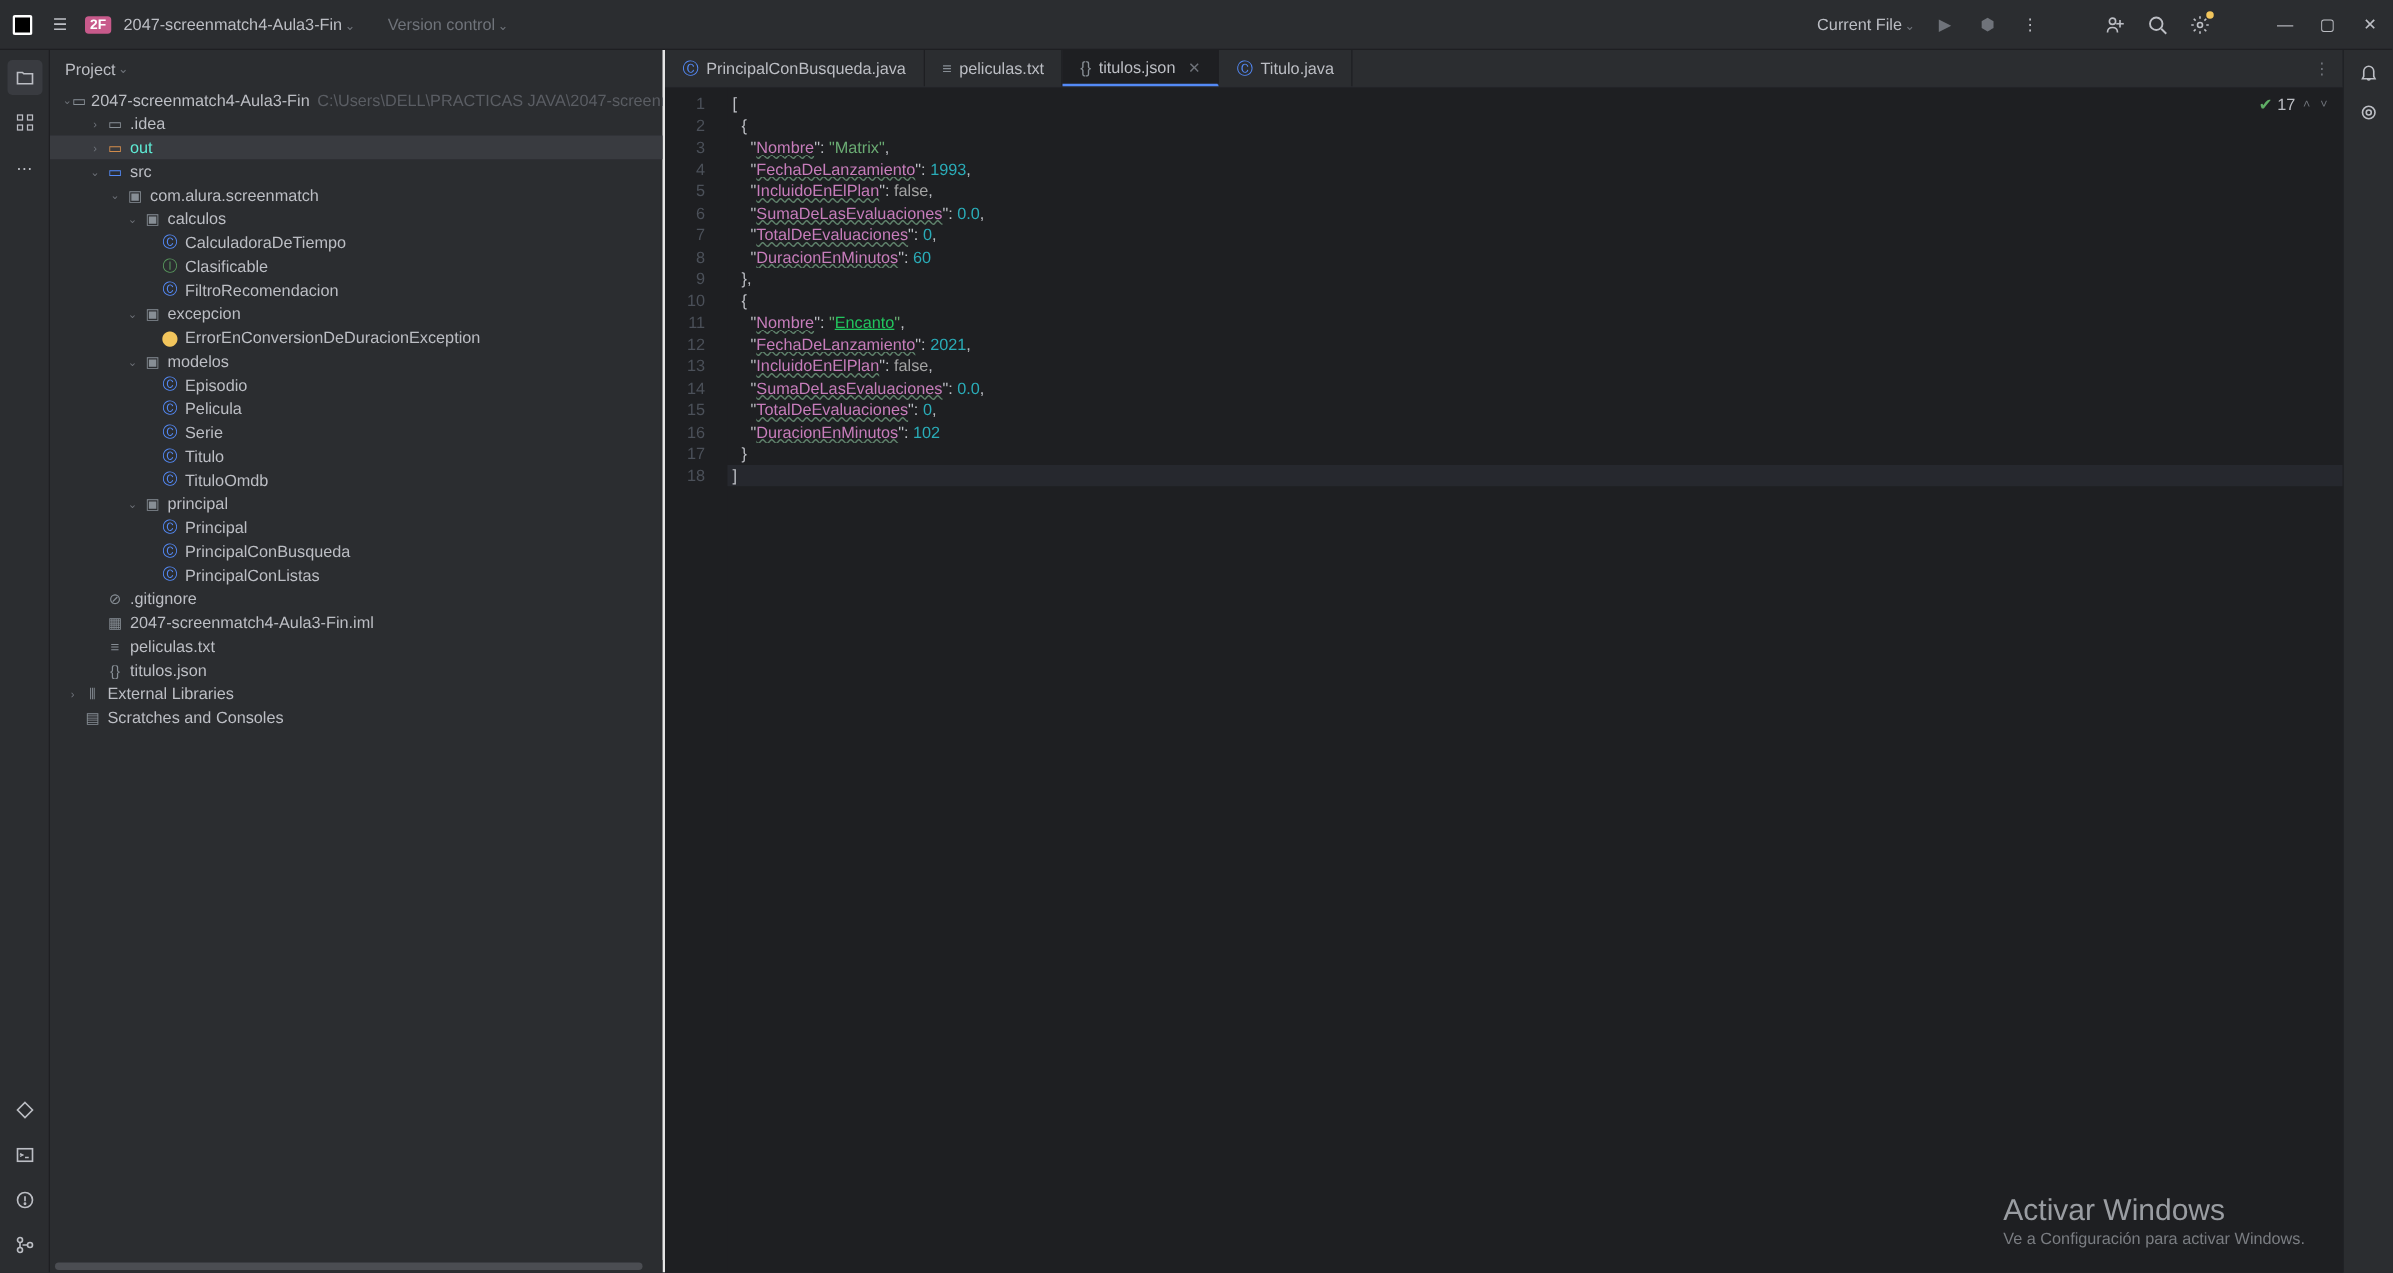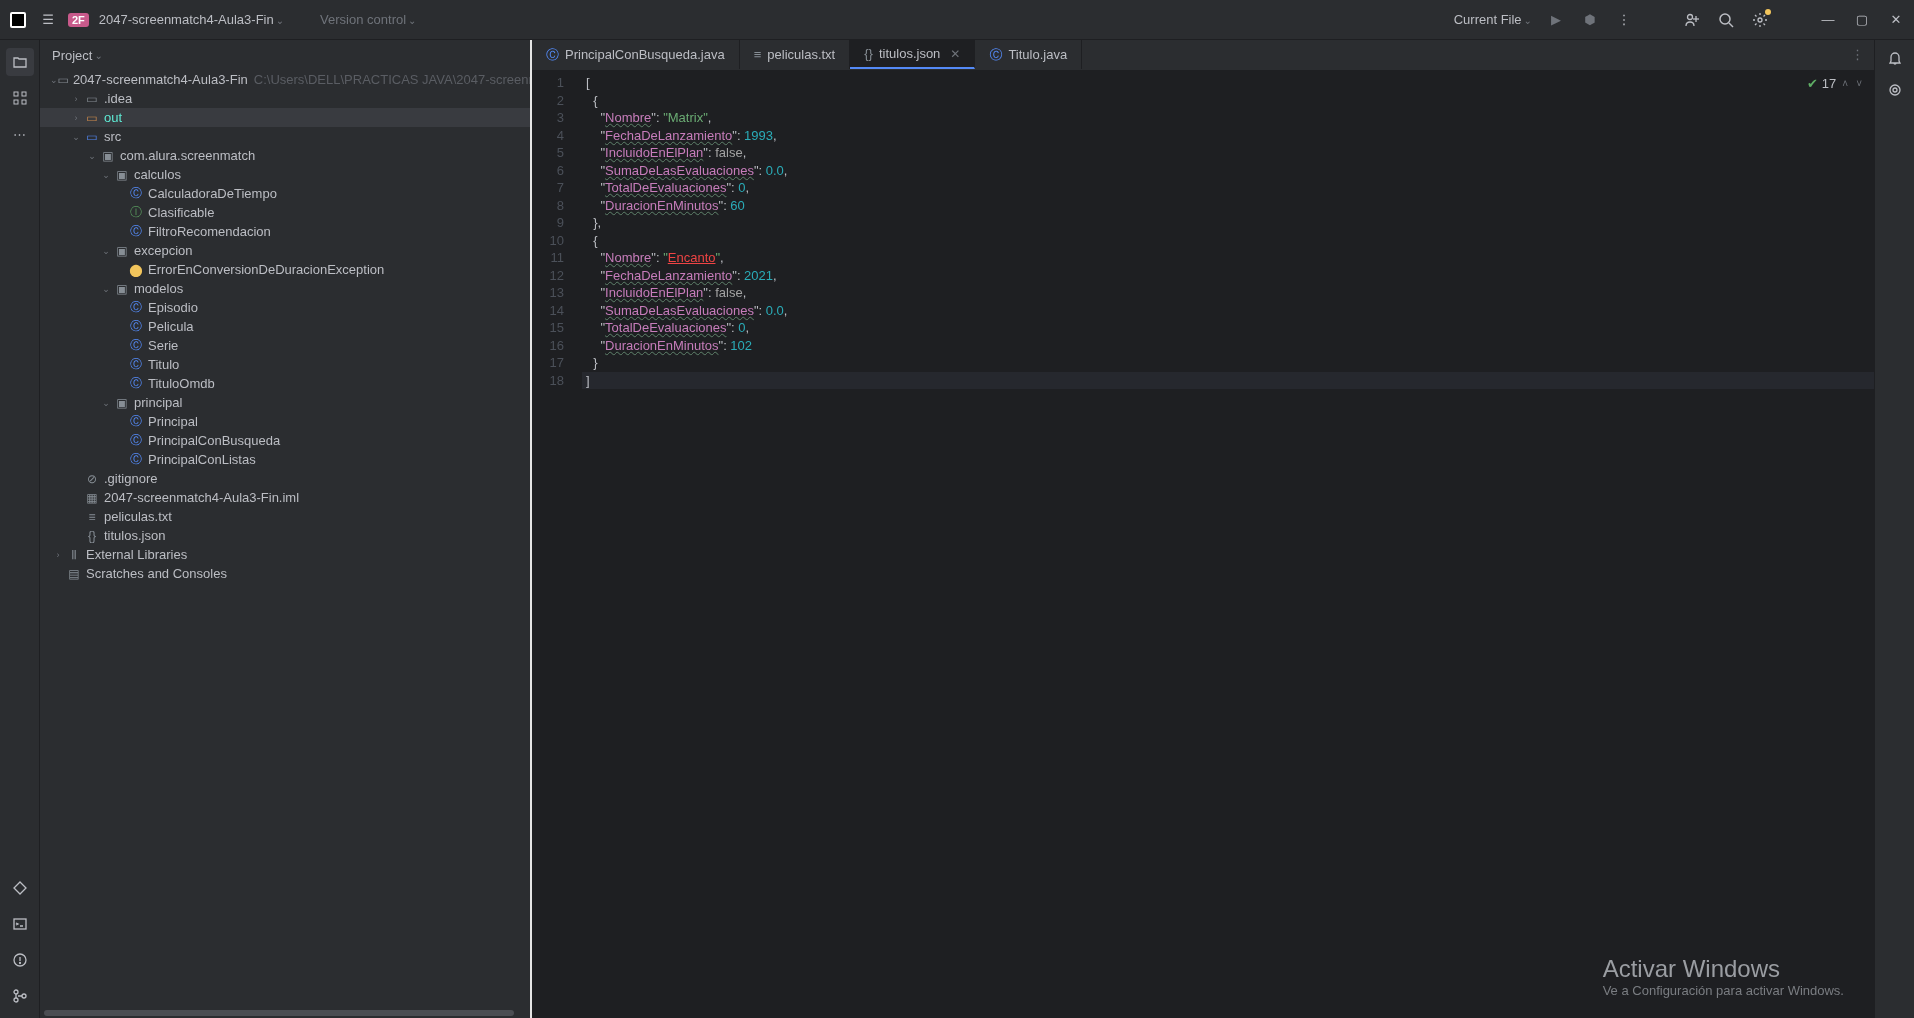--- a/index.html
+++ b/index.html
@@ -4,21 +4,21 @@
 <style>
 * { margin: 0; padding: 0; box-sizing: border-box; font-family: 'Segoe UI', Arial, sans-serif; font-size: 13px; }
 body { background: #2b2d30; color: #bcbec4; overflow: hidden; width: 1914px; height: 1018px; position: relative; }
 .titlebar { height: 40px; background: #2b2d30; display: flex; align-items: center; padding: 0 8px; border-bottom: 1px solid #1e1f22; }
 .titlebar-left { display: flex; align-items: center; gap: 10px; }
 .titlebar-right { display: flex; align-items: center; gap: 14px; margin-left: auto; }
 .icon-btn { width: 20px; height: 20px; display: inline-flex; align-items: center; justify-content: center; cursor: pointer; color: #bcbec4; }
 .project-badge { background: #c85a8b; color: #fff; font-size: 11px; padding: 1px 4px; border-radius: 3px; font-weight: bold; }
 .project-name { color: #bcbec4; }
 .chevron { font-size: 10px; color: #6f737a; margin-left: 2px; }
-.vc-label { color: #6f737a; margin-left: 26px; }
+.vc-label { color: #6f737a; margin-left: 16px; }
 .layout { display: flex; height: calc(100% - 40px); }
 .left-rail { width: 40px; background: #2b2d30; border-right: 1px solid #1e1f22; display: flex; flex-direction: column; align-items: center; padding-top: 8px; gap: 8px; }
 .left-rail .icon-btn { width: 28px; height: 28px; border-radius: 4px; }
 .left-rail .icon-btn.active { background: #393b40; }
 .left-rail-bottom { margin-top: auto; display: flex; flex-direction: column; align-items: center; gap: 8px; padding-bottom: 8px; }
 .sidebar { width: 492px; background: #2b2d30; border-right: 2px solid #e5e5e5; display: flex; flex-direction: column; }
 .sidebar-header { height: 30px; display: flex; align-items: center; padding: 0 12px; color: #bcbec4; }
 .tree { flex: 1; overflow: auto; padding-bottom: 20px; }
 .tree-row { height: 19px; display: flex; align-items: center; cursor: pointer; white-space: nowrap; }
 .tree-row.selected { background: #393b40; }
@@ -41,21 +41,21 @@
 .tabs-right { margin-left: auto; display: flex; align-items: center; padding: 0 10px; color: #6f737a; }
 .editor-body { flex: 1; display: flex; font-family: 'JetBrains Mono','Consolas',monospace; font-size: 13px; position: relative; }
 .gutter { width: 50px; background: #1e1f22; text-align: right; color: #4b5059; padding-top: 4px; }
 .gutter div { height: 17.5px; padding-right: 18px; line-height: 17.5px; }
 .code { flex: 1; padding-top: 4px; background: #1e1f22; }
 .code-line { height: 17.5px; line-height: 17.5px; white-space: pre; padding-left: 4px; }
 .code-line.cursor-line { background: #26282e; }
 .tok-punct { color: #bcbec4; }
 .tok-key { color: #c77dbb; text-decoration: underline wavy #5f826b; text-decoration-thickness: 1px; }
 .tok-str { color: #6aab73; }
-.tok-strlink { color: #ef4444; text-decoration: underline; }
+.tok-strlink { color: #22c55e; text-decoration: underline; }
 .tok-num { color: #2aacb8; }
 .tok-bool { color: #a3a3a3; }
 .right-rail { width: 40px; background: #2b2d30; border-left: 1px solid #1e1f22; display: flex; flex-direction: column; align-items: center; padding-top: 8px; gap: 12px; }
 .inspection { position: absolute; top: 6px; right: 10px; display: flex; align-items: center; gap: 4px; font-size: 12px; }
 .inspection .chk { color: #5fad65; }
 .inspection .cnt { color: #bcbec4; }
 .inspection .arrow { color: #6f737a; font-size: 10px; padding: 0 2px; }
 .watermark { position: absolute; bottom: 20px; right: 30px; color: #7a7d82; text-align: left; }
 .watermark .big { font-size: 24px; color: #9a9da2; }
 .watermark .small { font-size: 13px; }

